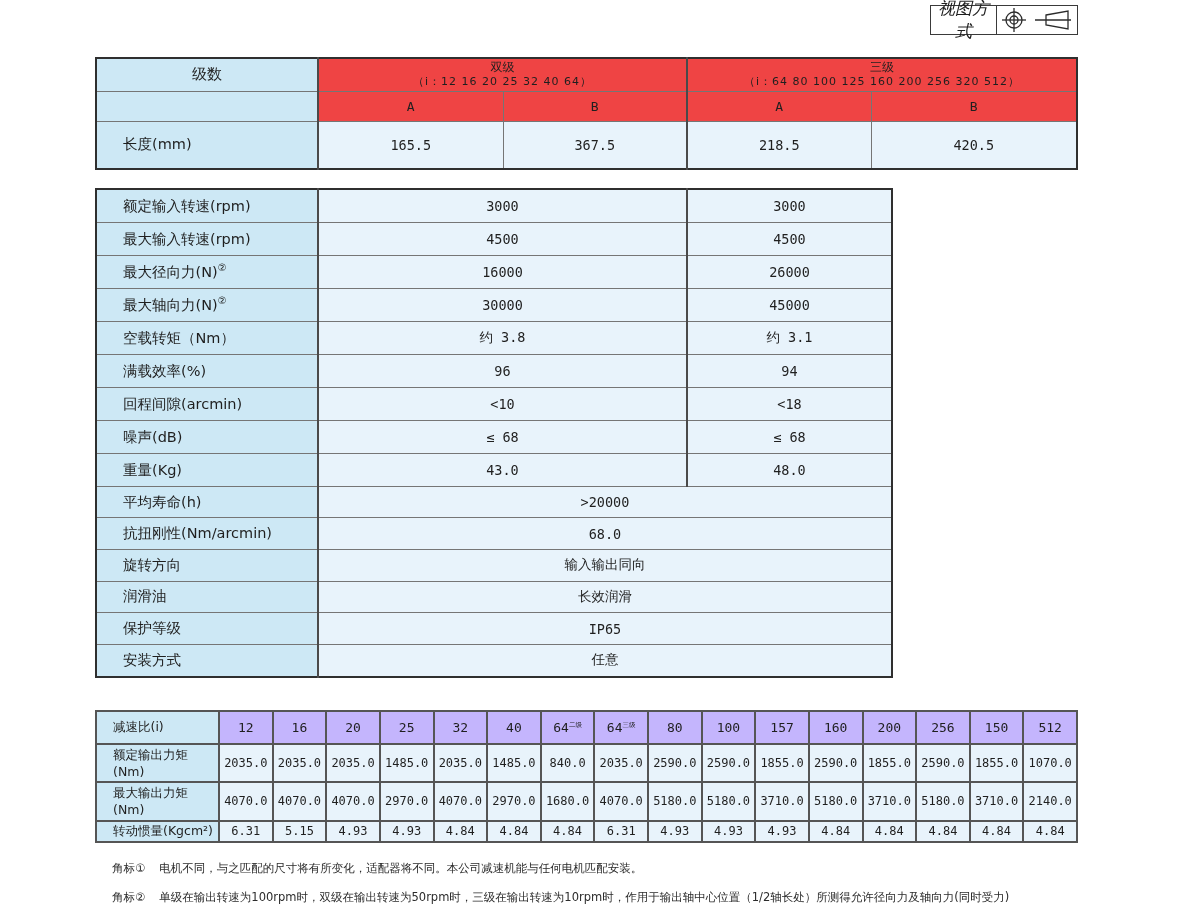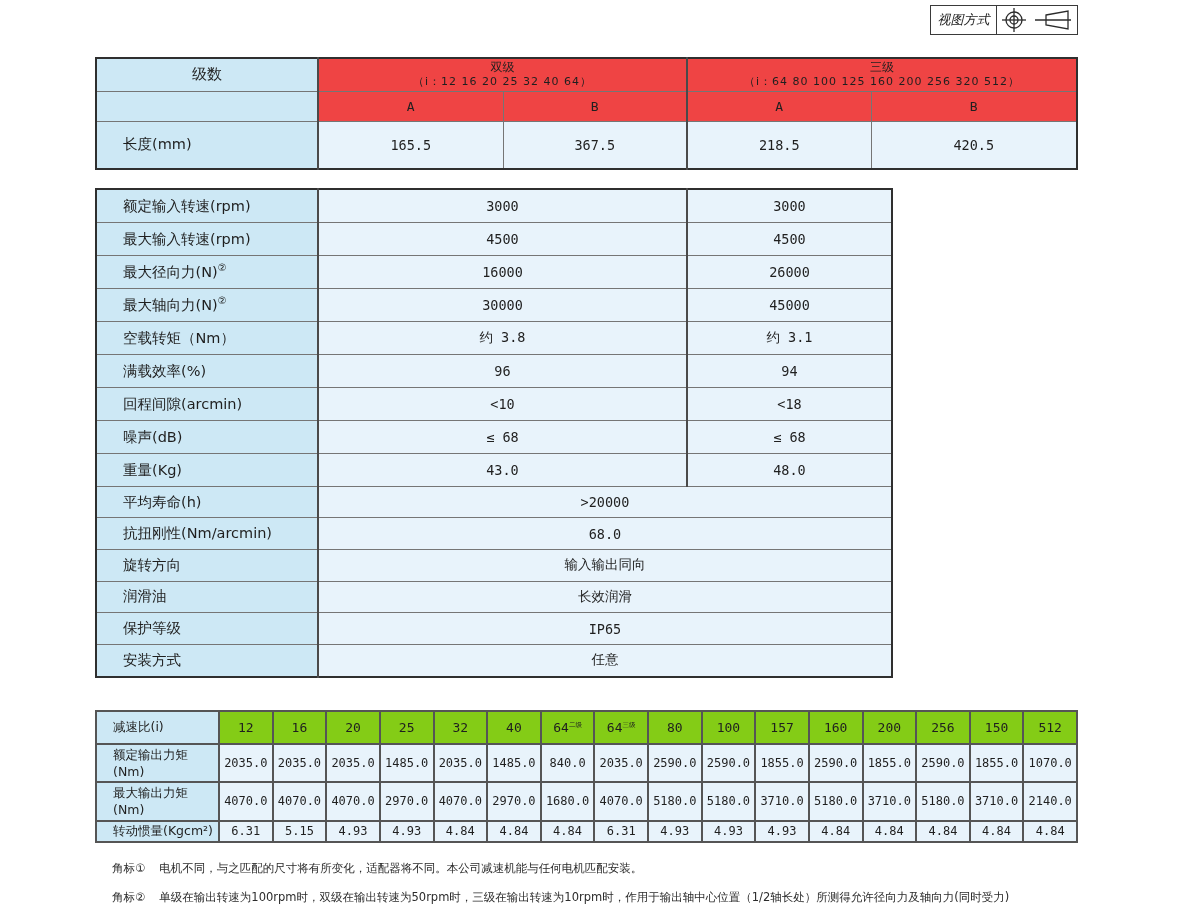--- a/index.html
+++ b/index.html
@@ -4,42 +4,42 @@
 <style>
   * { margin:0; padding:0; box-sizing:border-box; }
   html,body { width:1184px; height:911px; background:#ffffff; overflow:hidden;
     font-family:"DejaVu Sans", sans-serif; color:#1f1f1f; position:relative; }
   .abs { position:absolute; }
 
   
   .viewbox { left:930px; top:5px; width:148px; height:30px; border:1px solid #3a3a3a;
     display:flex; background:#fff; }
   .vb-label { width:66px; border-right:1px solid #3a3a3a; display:flex; align-items:center;
-    justify-content:center; font-size:13px; font-style:italic; }
+    justify-content:center; font-size:17px; font-style:italic;text-align:center; }
   .vb-icons { flex:1; display:flex; align-items:center; justify-content:center; gap:8px; }
 
   
   table { border-collapse:collapse; table-layout:fixed; }
   td { border:1px solid #757575; padding:0; vertical-align:middle; overflow:hidden; }
   .t { border:2px solid #2f2f2f; }
   .bL2 { border-left:2px solid #4a4a4a; }
   .lbl { background:#cde8f5; font-size:14.5px; text-align:left; padding-left:26px; }
   .lbl.center { text-align:center; padding-left:0; font-size:15px; }
   .hdr { background:#ef4444; text-align:center; }
   .val { background:#e8f3fb; text-align:center; font-size:13.5px;
     font-family:"DejaVu Sans Mono","DejaVu Sans",sans-serif; }
   .ht { font-size:12px; line-height:15px; }
   .hs { font-size:11px; line-height:14px; letter-spacing:1px; }
   .ab { font-size:13px; font-family:"DejaVu Sans Mono","DejaVu Sans",sans-serif; }
   sup.mark { font-size:10px; }
 
   
   .t3 td { border:2px solid #555; }
   .t3 .lbl { font-size:12.5px; padding-left:16px; }
-  .t3 .rh { background:#84cc16; text-align:center; font-size:13px;
+  .t3 .rh { background:#c4b5fd; text-align:center; font-size:13px;
     font-family:"DejaVu Sans Mono","DejaVu Sans",sans-serif; }
   .t3 .val { font-size:12px; }
   sup.tiny { font-size:6.5px; letter-spacing:0; }
 
   
   .footnotes { left:112px; top:854px; font-size:11.5px; color:#2b2b2b; }
   .fn { line-height:29px; white-space:nowrap; }
   .fn-tag { margin-right:14px; }
 
   svg { display:block; }

